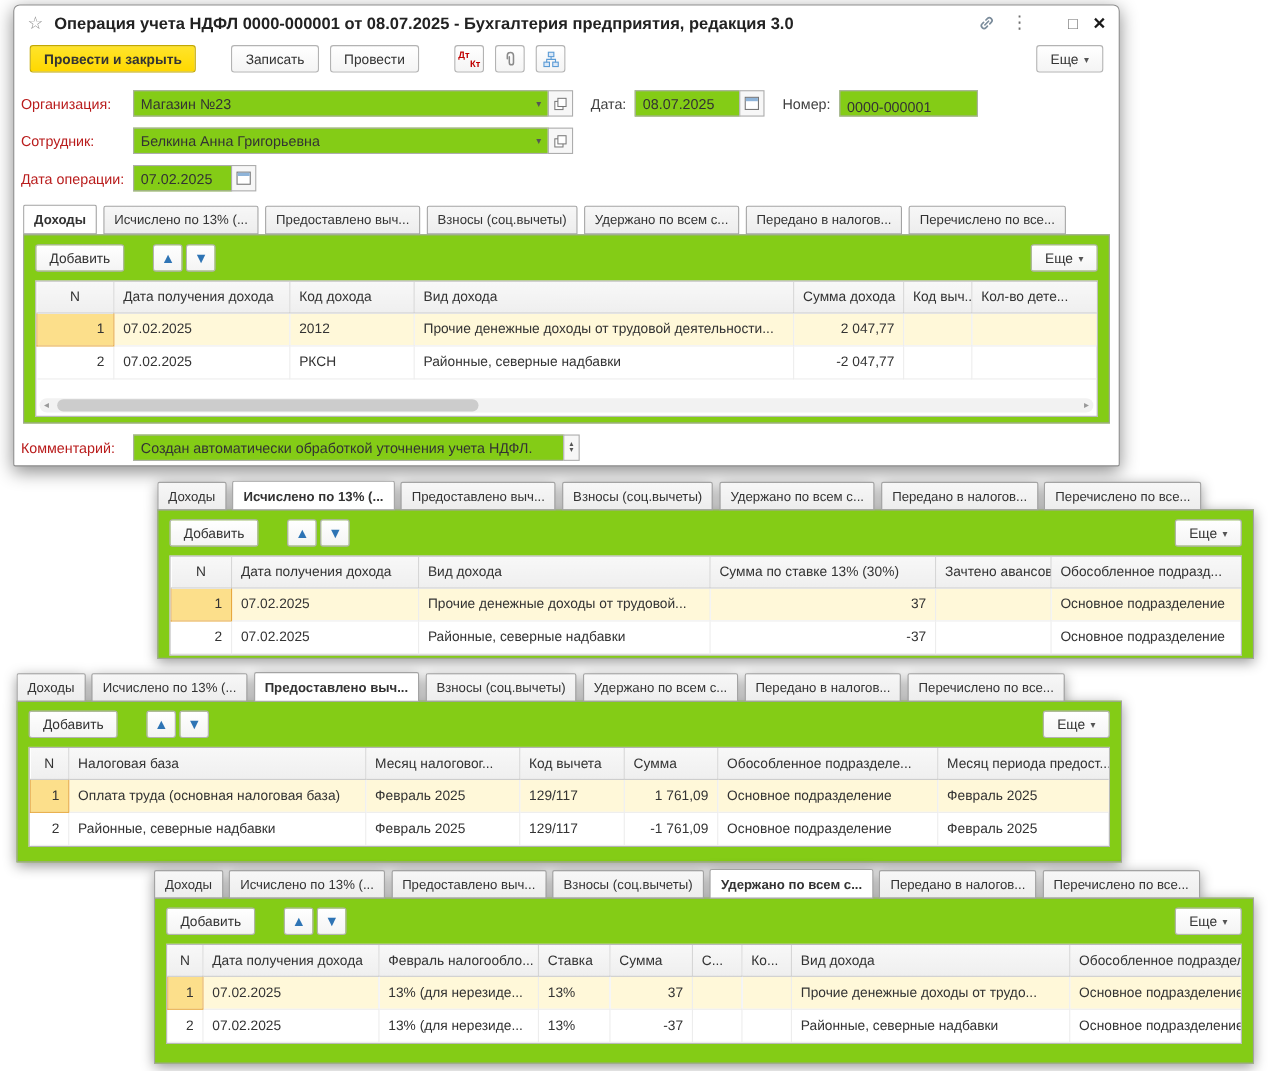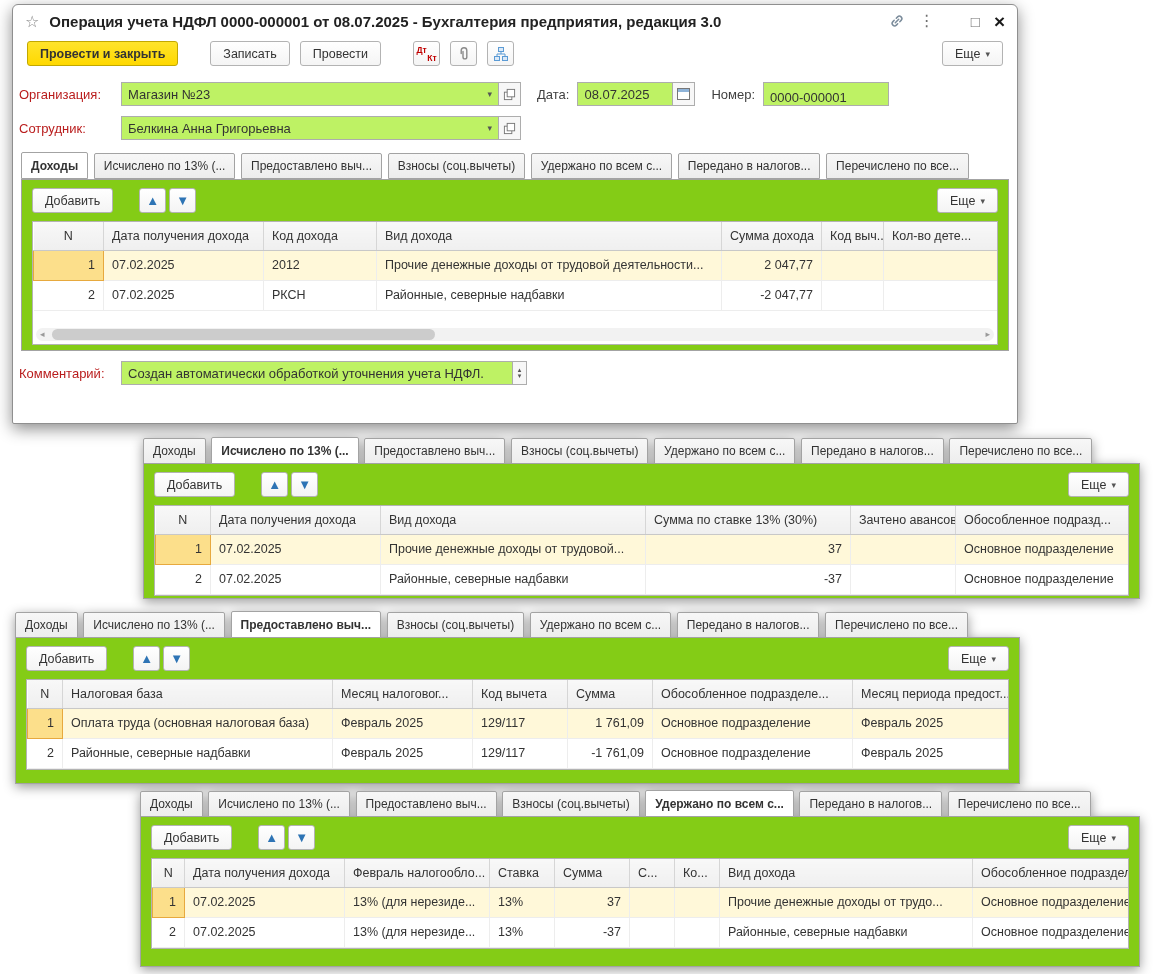--- a/index.html
+++ b/index.html
@@ -25,21 +25,21 @@
     background: linear-gradient(#ffe42b, #ffd800);
     border-color: #c2a800; font-weight: bold;
   }
   .btn.sq { width: 27px; padding: 0; text-align: center; }
   .caret { font-size: 9px; color: #555; margin-left: 5px; }
   .arrow-glyph { color: #2e74b5; font-size: 13px; line-height: 1; }
 
   .input {
     display: inline-flex; align-items: center;
     height: 24px; padding: 0 6px;
-    border: 1px solid #adadad; background: #bef264; white-space: nowrap; overflow: hidden;
+    border: 1px solid #adadad; background: #84cc16; white-space: nowrap; overflow: hidden;
   }
   .combo { justify-content: space-between; }
   .attach-btn {
     display: inline-flex; align-items: center; justify-content: center;
     width: 23px; height: 24px; margin-left: -1px;
     border: 1px solid #adadad; background: #f7f7f7;
   }
   .cal-icon { width: 13px; height: 12px; border: 1px solid #777; background: #fff; position: relative; }
   .cal-icon::before { content:""; position:absolute; left:0; right:0; top:0; height:3px; background:#8fb4d9; }
 
@@ -245,20 +245,29 @@
       <span class="caret">▾</span>
     </span>
     <span class="attach-btn">
       <svg width="13" height="13" viewBox="0 0 14 14">
           <rect x="1.5" y="4.5" width="8" height="8" fill="#fff" stroke="#777"></rect>
           <rect x="4.5" y="1.5" width="8" height="8" fill="#fff" stroke="#777"></rect>
         </svg>
     </span>
   </div>
 
+  <div class="form-row">
+    <span class="form-label">Дата операции:</span>
+    <span class="input" style="width:90px;">
+        <span>07.02.2025</span>
+      </span>
+    <span class="attach-btn">
+        <span class="cal-icon"></span>
+      </span>
+  </div>
 
   <div class="tabstrip">
     <div class="tab active">Доходы</div>
     <div class="tab">Исчислено по 13% (...</div>
     <div class="tab">Предоставлено выч...</div>
     <div class="tab">Взносы (соц.вычеты)</div>
     <div class="tab">Удержано по всем с...</div>
     <div class="tab">Передано в налогов...</div>
     <div class="tab">Перечислено по все...</div>
   </div>

